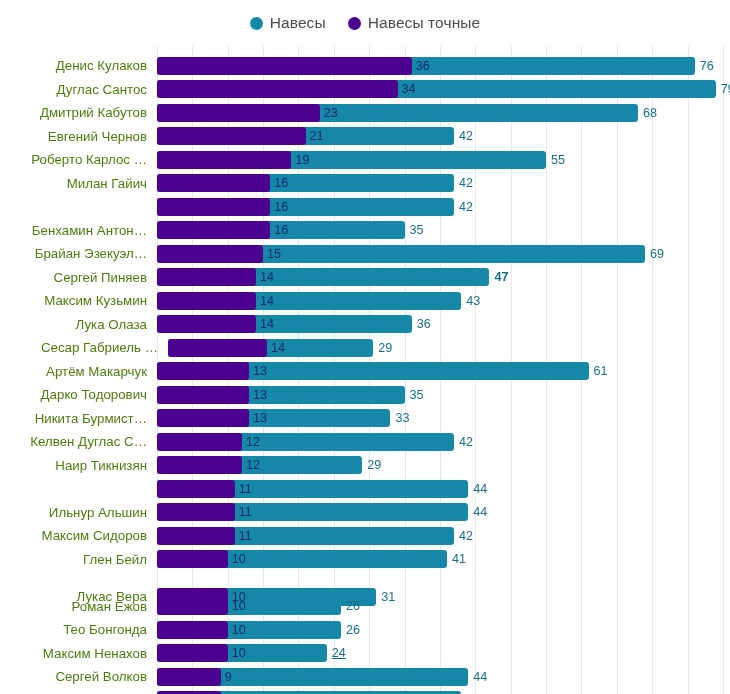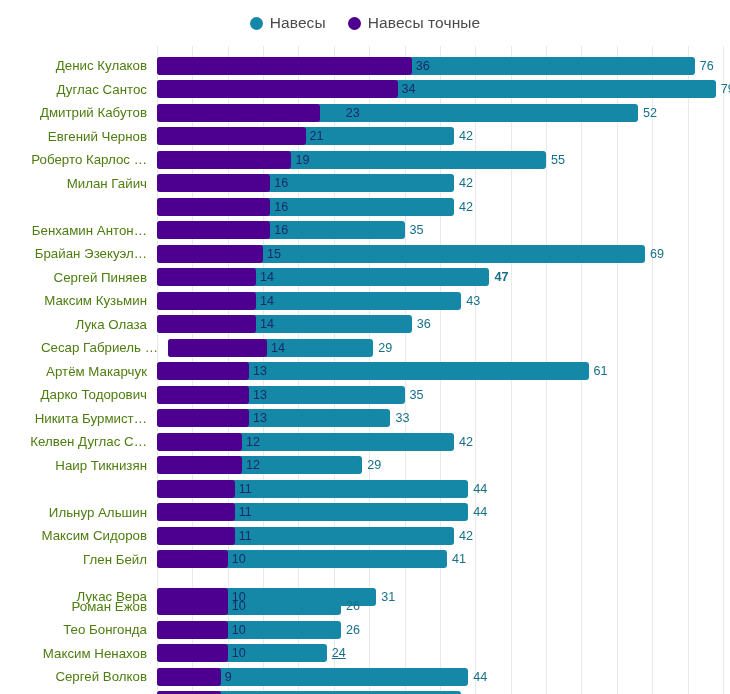--- a/index.html
+++ b/index.html
@@ -175,22 +175,22 @@
             <div class="bar bar-part" style="width: 240.52px; background: rgb(77, 0, 144);"></div>
             <div class="val val-total" style="left: 563.85px;">79</div>
             <div class="val val-part" style="left: 244.52px;">34</div>
           </div>
         </div>
         <div class="row" style="top: 55px;">
           <div class="cat-label">Дмитрий Кабутов</div>
           <div class="bars">
             <div class="bar bar-total" style="width: 481.04px; background: rgb(21, 136, 168);"></div>
             <div class="bar bar-part" style="width: 162.7px; background: rgb(77, 0, 144);"></div>
-            <div class="val val-total" style="left: 486.04px;">52</div>
-            <div class="val val-part" style="left: 166.7px; margin-left: 22px;">23</div>
+            <div class="val val-total" style="left: 486.04px;">68</div>
+            <div class="val val-part" style="left: 166.7px;">23</div>
           </div>
         </div>
         <div class="row" style="top: 78.5px;">
           <div class="cat-label">Евгений Чернов</div>
           <div class="bars">
             <div class="bar bar-total" style="width: 297.11px; background: rgb(21, 136, 168);"></div>
             <div class="bar bar-part" style="width: 148.56px; background: rgb(77, 0, 144);"></div>
             <div class="val val-total" style="left: 302.11px;">42</div>
             <div class="val val-part" style="left: 152.56px;">21</div>
           </div>

